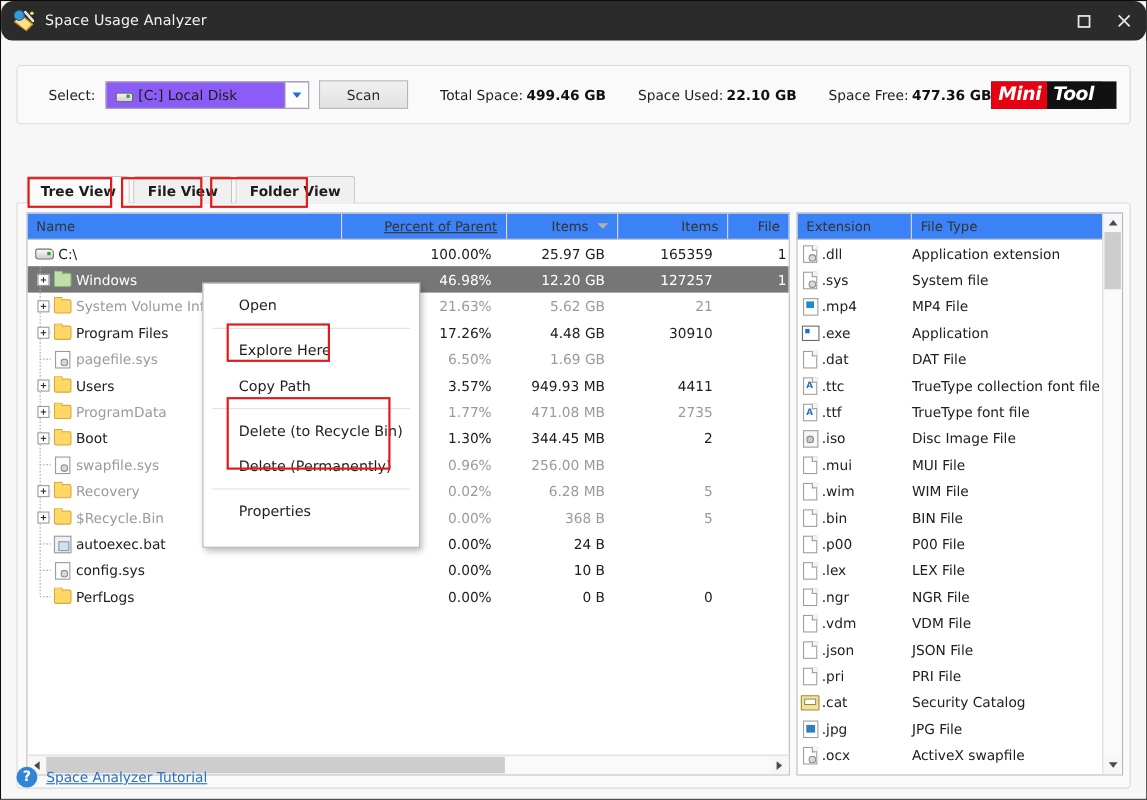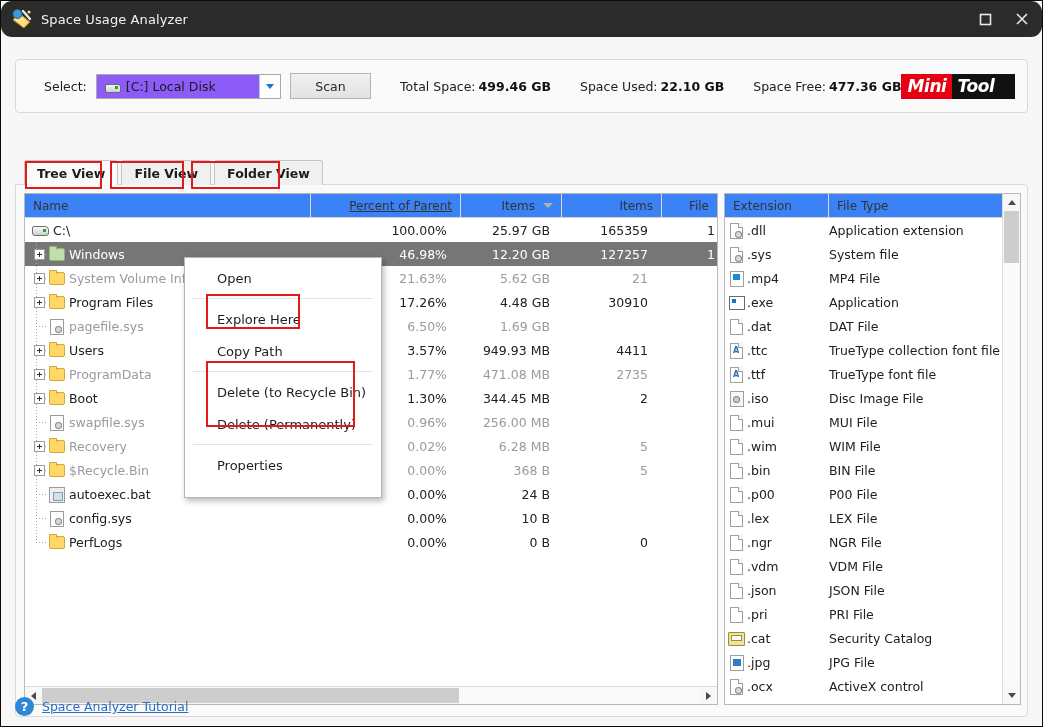--- a/index.html
+++ b/index.html
@@ -842,21 +842,21 @@
                 <span class="ic-jpg"></span>
               </span>
               <span class="r-ext">.jpg</span>
               <span class="r-type">JPG File</span>
             </div>
             <div class="r-row">
               <span class="r-icon">
                 <span class="doc sys"></span>
               </span>
               <span class="r-ext">.ocx</span>
-              <span class="r-type">ActiveX control</span>
+              <span class="r-type">ActiveX swapfile</span>
             </div>
           </div>
 
         <div class="sb-v">
           <div class="sb-arrow">
               <span class="tri up"></span>
             </div>
           <div class="sb-track-v">
             <div class="sb-thumb-v" style="height:52px;"></div>
           </div>

